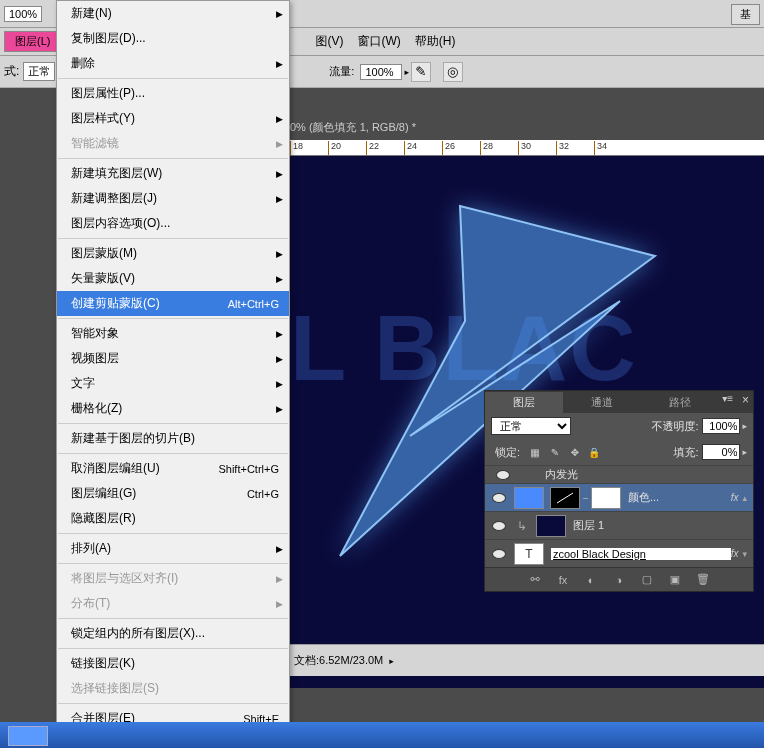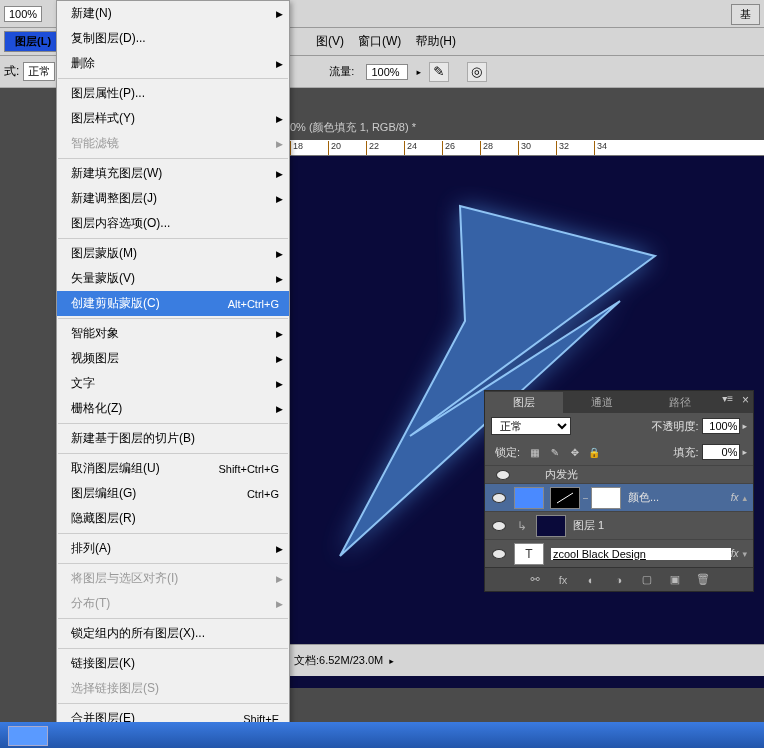--- a/index.html
+++ b/index.html
@@ -3,28 +3,28 @@
 <meta charset="utf-8">
 <style>
   * { margin: 0; padding: 0; box-sizing: border-box; }
   body { width: 764px; height: 748px; font-family: "Microsoft YaHei", sans-serif; font-size: 12px; background: #4b4b4b; overflow: hidden; position: relative; }
   
   .top-strip { position: absolute; top: 0; left: 0; right: 0; height: 28px; background: #d5d5d5; border-bottom: 1px solid #999; display: flex; align-items: center; padding: 0 4px; }
   .zoom-box { background: #fff; border: 1px solid #888; padding: 1px 4px; font-size: 11px; }
   .top-right-btn { position: absolute; right: 4px; top: 4px; background: #ddd; border: 1px solid #888; padding: 2px 8px; font-size: 11px; }
   
   .second-bar { position: absolute; top: 28px; left: 0; right: 0; height: 28px; background: #d5d5d5; border-bottom: 1px solid #999; display: flex; align-items: center; padding: 0 4px; }
-  .layer-btn { background: #1d4ed8; border: 1px solid #888; padding: 2px 10px; font-size: 11px; font-weight: bold; }
+  .layer-btn { background: #ec4899; border: 1px solid #888; padding: 2px 10px; font-size: 11px; }
   .menu-hidden { margin-left: 250px; display: flex; gap: 6px; }
   .menu-item-top { padding: 2px 4px; font-size: 12px; }
   
   .third-bar { position: absolute; top: 56px; left: 0; right: 0; height: 32px; background: #d5d5d5; border-bottom: 1px solid #aaa; display: flex; align-items: center; padding: 0 4px; }
   .mode-label { font-size: 12px; }
   .mode-select { background: #fff; border: 1px solid #888; padding: 1px 4px; margin-left: 4px; font-size: 11px; }
-  .flow-section { margin-left: 270px; display: flex; align-items: center; gap: 8px; }
+  .flow-section { margin-left: 270px; display: flex; align-items: center; gap: 2px; }
   .flow-input { background: #fff; border: 1px solid #888; padding: 1px 4px; width: 42px; font-size: 11px; }
   .tool-icon-btn { width: 20px; height: 20px; border: 1px solid #aaa; background: #e8e8e8; }
   
   .dark-area { position: absolute; top: 88px; left: 0; right: 0; bottom: 26px; background: #4b4b4b; }
   
   .doc-header { position: absolute; top: 120px; left: 290px; height: 18px; color: #ccc; font-size: 11px; }
   
   .ruler-h { position: absolute; top: 140px; left: 290px; right: 0; height: 16px; background: #fff; border-bottom: 1px solid #777; display: flex; align-items: flex-end; font-size: 9px; color: #333; overflow: hidden; }
   .ruler-tick { position: relative; width: 38px; border-left: 1px solid #a16207; height: 14px; padding-left: 2px; }
   
@@ -116,20 +116,21 @@
   <div class="ruler-tick">22</div>
   <div class="ruler-tick">24</div>
   <div class="ruler-tick">26</div>
   <div class="ruler-tick">28</div>
   <div class="ruler-tick">30</div>
   <div class="ruler-tick">32</div>
   <div class="ruler-tick">34</div>
 </div>
 
 <div class="canvas-area">
+  <div class="canvas-text">L BLAC</div>
   <svg class="bolt" viewBox="0 0 360 390">
     <defs>
       <filter id="glow">
           <feGaussianBlur stdDeviation="12" result="b"></feGaussianBlur>
           <feMerge>
             <feMergeNode in="b"></feMergeNode>
             <feMergeNode in="SourceGraphic"></feMergeNode>
           </feMerge>
         </filter>
     </defs>

